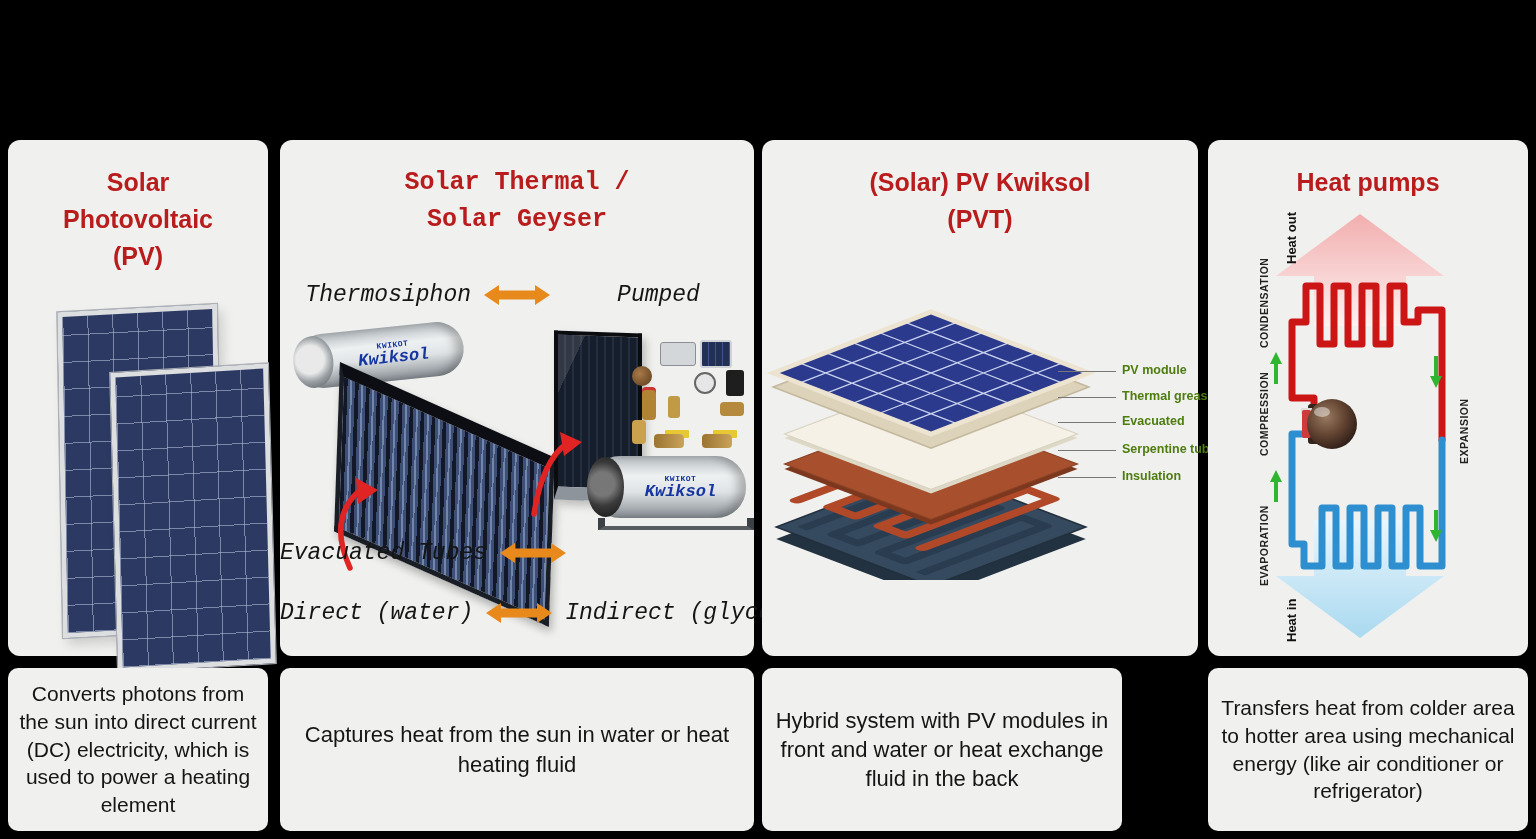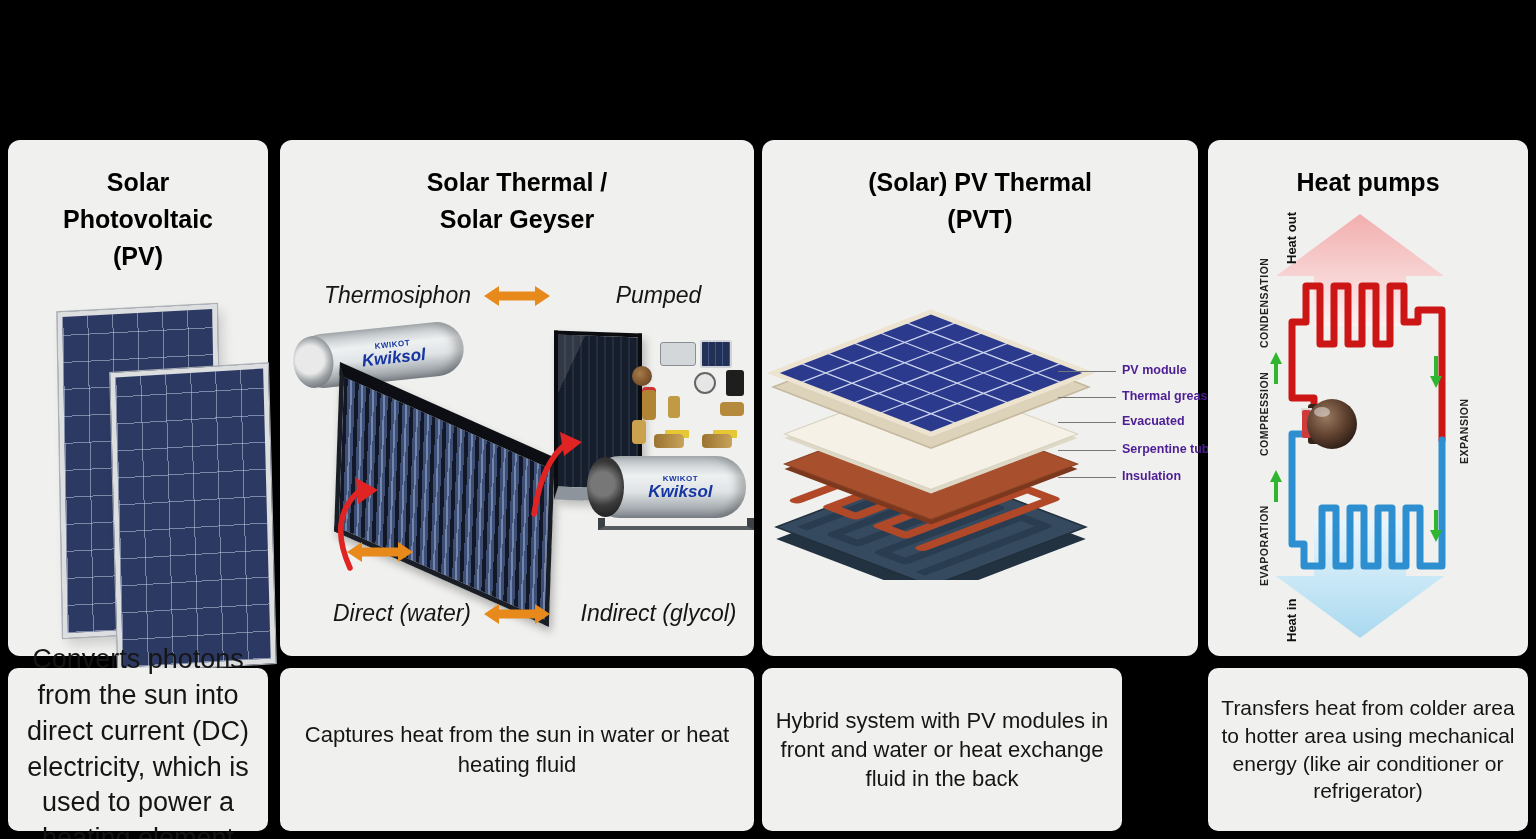--- a/index.html
+++ b/index.html
@@ -1,28 +1,28 @@
 <!DOCTYPE html>
 <html><head>
 <meta charset="utf-8">
 <style>
   html,body{margin:0;padding:0;}
   body{width:1536px;height:839px;background:#000;position:relative;overflow:hidden;
        font-family:"Liberation Sans",sans-serif;color:#111;}
   .card{position:absolute;top:140px;height:516px;background:#f0f0ee;border-radius:12px;}
   #card1{left:8px;width:260px;}
-  #card2{left:280px;width:474px;}
+  #card2{left:280px;width:474px;font-family:Liberation Mono, monospace;}
   #card3{left:762px;width:436px;}
   #card4{left:1208px;width:320px;}
   .card-title{white-space:pre-line;text-align:center;font-weight:700;font-size:25px;
-              line-height:1.48;padding-top:24px;color:#000000;}
+              line-height:1.48;padding-top:24px;color:#b91c1c;}
   .desc{position:absolute;top:668px;height:163px;background:#f0f0ee;border-radius:10px;
         display:flex;align-items:center;justify-content:center;text-align:center;
         box-sizing:border-box;padding:0 9px;line-height:1.33;color:#151515;}
-  #desc1{left:8px;width:260px;font-size:27px;text-align:center;}
+  #desc1{left:8px;width:260px;font-size:21px;text-align:center;}
   #desc2{left:280px;width:474px;font-size:22px;padding:0 14px;}
   #desc3{left:762px;width:360px;font-size:22px;}
   #desc4{left:1208px;width:320px;font-size:21px;}
 
   
   .pv-panel{position:absolute;background:
       repeating-linear-gradient(90deg,rgba(190,200,225,.55) 0 1px,transparent 1px 25px),
       repeating-linear-gradient(0deg,rgba(190,200,225,.55) 0 1px,transparent 1px 27px),
       #2c3a63;border:5px solid #dcdee0;outline:1px solid #a8adb2;
       box-shadow:5px 7px 12px rgba(0,0,0,.15);}
@@ -59,21 +59,21 @@
         background:linear-gradient(115deg,rgba(255,255,255,.12) 0 18%,transparent 18%),
         repeating-linear-gradient(90deg,#161e2b 0 6px,#232e41 6px 8px);
         border:4px solid #0a0c10;border-bottom:13px solid #8d949c;transform:skewY(2deg);
         box-shadow:4px 5px 9px rgba(0,0,0,.22);}
   #parts{position:absolute;left:352px;top:198px;width:120px;height:120px;}
   .part{position:absolute;border-radius:3px;}
   .red-arrow{position:absolute;}
 
   
   #pvt-svg{position:absolute;left:4px;top:168px;}
-  .pvt-label{position:absolute;left:360px;font-size:12.5px;font-weight:700;color:#4c1d95;white-space:nowrap;}
+  .pvt-label{position:absolute;left:360px;font-size:12.5px;font-weight:700;color:#4d7c0f;white-space:nowrap;}
   .pvt-line{position:absolute;left:296px;width:58px;border-top:1.5px solid #777;}
 
   
   #hp-svg{position:absolute;left:0;top:58px;}
 </style>
 </head>
 <body>
 
 <div class="card" id="card1">
   <div class="card-title">Solar
@@ -129,35 +129,36 @@
         <span class="b-big">Kwiksol</span>
       </span>
   </div>
   <div class="tank-feet"></div>
   <svg class="red-arrow" style="left:246px;top:292px" width="60" height="85" viewBox="0 0 60 85">
     <path d="M 8,82 Q 16,30 40,12" stroke="#e02424" stroke-width="5.5" fill="none" stroke-linecap="round"></path>
     <polygon points="34,0 56,10 38,24" fill="#e02424"></polygon>
   </svg>
 
   <div class="pair-row" id="pair2">
+    <span class="pair-left">Evacuated Tubes</span>
     <svg class="pair-arrow" width="66" height="24" viewBox="0 0 66 24">
         <polygon points="0,12 15,2 15,7.5 51,7.5 51,2 66,12 51,22 51,16.5 15,16.5 15,22" fill="#e8891b"></polygon>
       </svg>
   </div>
   <div class="pair-row" id="pair3">
     <span class="pair-left">Direct (water)</span>
     <svg class="pair-arrow" width="66" height="24" viewBox="0 0 66 24">
         <polygon points="0,12 15,2 15,7.5 51,7.5 51,2 66,12 51,22 51,16.5 15,16.5 15,22" fill="#e8891b"></polygon>
       </svg>
     <span class="pair-right">Indirect (glycol)</span>
   </div>
 </div>
 
 <div class="card" id="card3">
-  <div class="card-title">(Solar) PV Thermal
+  <div class="card-title">(Solar) PV Kwiksol
 (PVT)</div>
   <svg id="pvt-svg" width="334" height="272" viewBox="0 0 334 272">
 
     <g transform="translate(165,231) scale(1.52,0.58) rotate(-45)">
         <rect x="-72" y="-72" width="144" height="144" fill="#233240"></rect>
       </g>
     <g transform="translate(165,219) scale(1.52,0.58) rotate(-45)">
       <rect x="-72" y="-72" width="144" height="144" fill="#35495f" stroke="#22303d" stroke-width="2"></rect>
       <path d="M -62,-58 H 54 V -36 H -54 V -14 H 54 V 8 H -54 V 30 H 54 V 52 H -62" stroke="#2a3c50" stroke-width="9" fill="none" stroke-linejoin="round"></path>
     </g>

